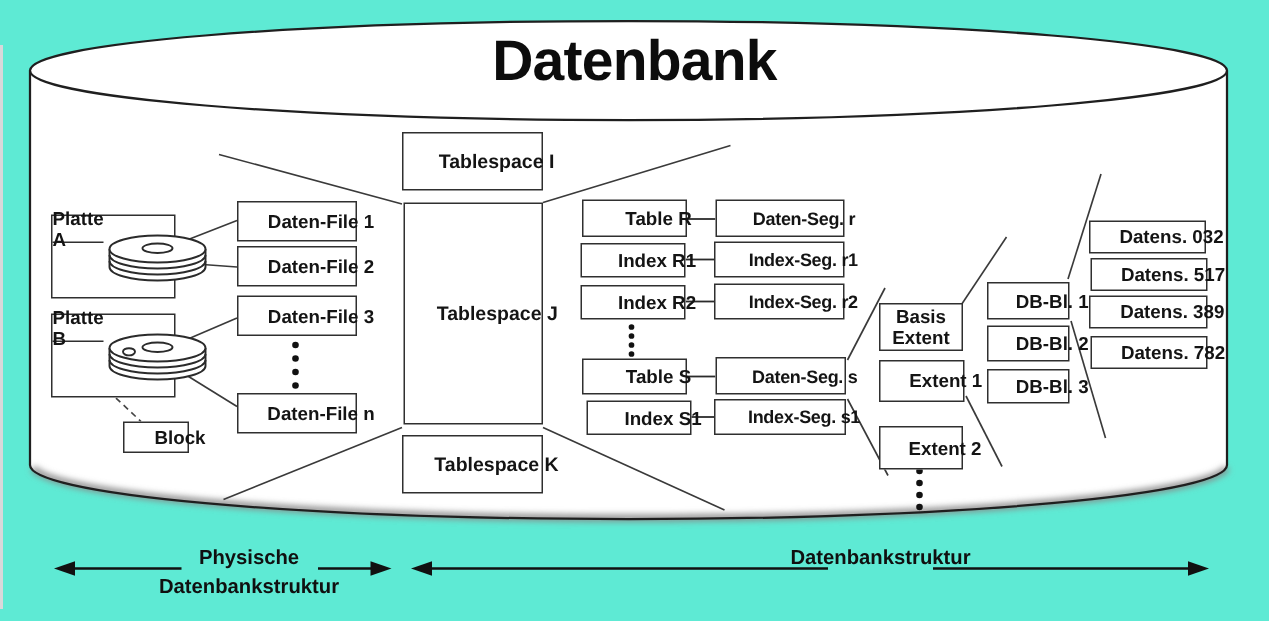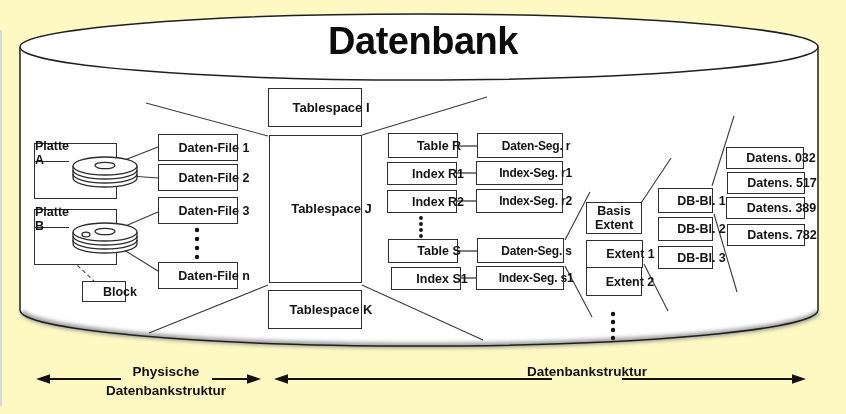--- a/index.html
+++ b/index.html
@@ -1,18 +1,18 @@
 <!DOCTYPE html>
 <html><head>
 <meta charset="utf-8">
 <style>
   html,body{margin:0;padding:0;background:#f5f5f6;}
   .stage{
     position:relative;width:846px;height:414px;overflow:hidden;
-    background:#fef9c3;
+    background:#5eead4;
     font-family:"Liberation Sans","DejaVu Sans",sans-serif;
     color:#141414;
   }
   .layer{position:absolute;left:0;top:0;}
   .page-title{
     position:absolute;left:0;top:20px;width:846px;text-align:center;
     font-size:38px;font-weight:700;letter-spacing:-0.5px;color:#0c0c0c;
   }
   .nb{
     position:absolute;background:#fff;border:1.4px solid #2f2f2f;
@@ -171,21 +171,21 @@
   <div class="nb" style="left:391px;top:267px;width:70px;height:23px">Index S1</div>
 
   <div class="nb tight" style="left:477px;top:133px;width:86px;height:25px">Daten-Seg. r</div>
   <div class="nb tight" style="left:476px;top:161px;width:87px;height:24px">Index-Seg. r1</div>
   <div class="nb tight" style="left:476px;top:189px;width:87px;height:24px">Index-Seg. r2</div>
   <div class="nb tight" style="left:477px;top:238px;width:87px;height:25px">Daten-Seg. s</div>
   <div class="nb tight" style="left:476px;top:266px;width:88px;height:24px">Index-Seg. s1</div>
 
   <div class="nb wrap" style="left:586px;top:202px;width:56px;height:32px">Basis Extent</div>
   <div class="nb" style="left:586px;top:240px;width:57px;height:28px">Extent 1</div>
-  <div class="nb" style="left:586px;top:267px;width:56px;height:29px">Extent 2</div>
+  <div class="nb" style="left:586px;top:284px;width:56px;height:29px">Extent 2</div>
 
   <div class="nb" style="left:658px;top:188px;width:55px;height:25px">DB-Bl. 1</div>
   <div class="nb" style="left:658px;top:217px;width:55px;height:24px">DB-Bl. 2</div>
   <div class="nb" style="left:658px;top:246px;width:55px;height:23px">DB-Bl. 3</div>
 
   <div class="nb" style="left:726px;top:147px;width:78px;height:22px">Datens. 032</div>
   <div class="nb" style="left:727px;top:172px;width:78px;height:22px">Datens. 517</div>
   <div class="nb" style="left:726px;top:197px;width:79px;height:22px">Datens. 389</div>
   <div class="nb" style="left:727px;top:224px;width:78px;height:22px">Datens. 782</div>
 

